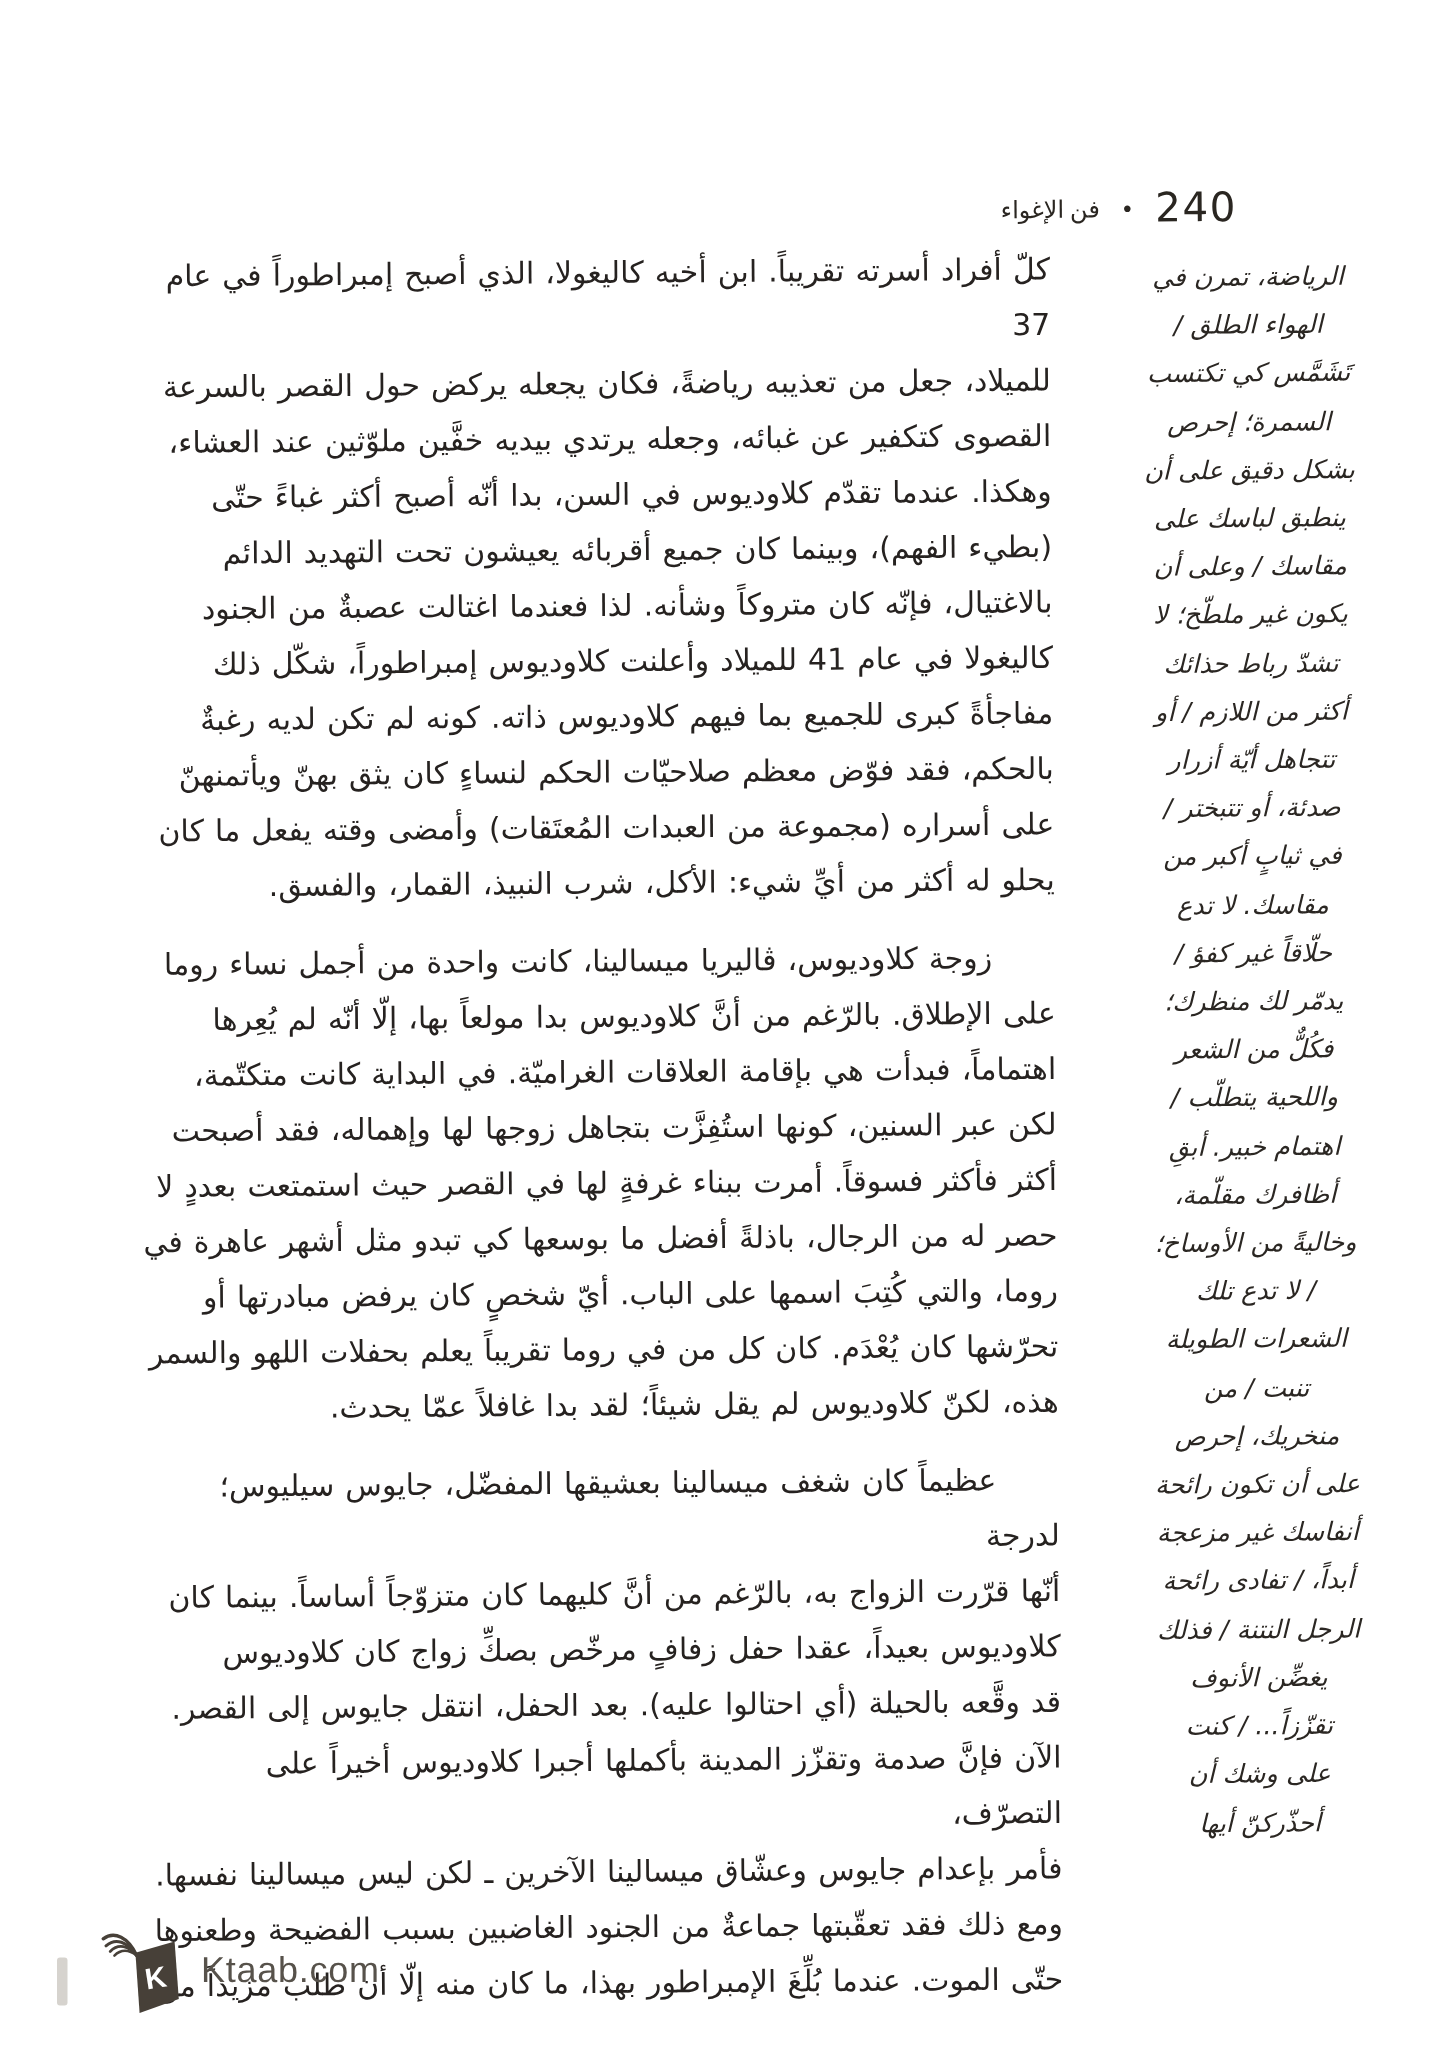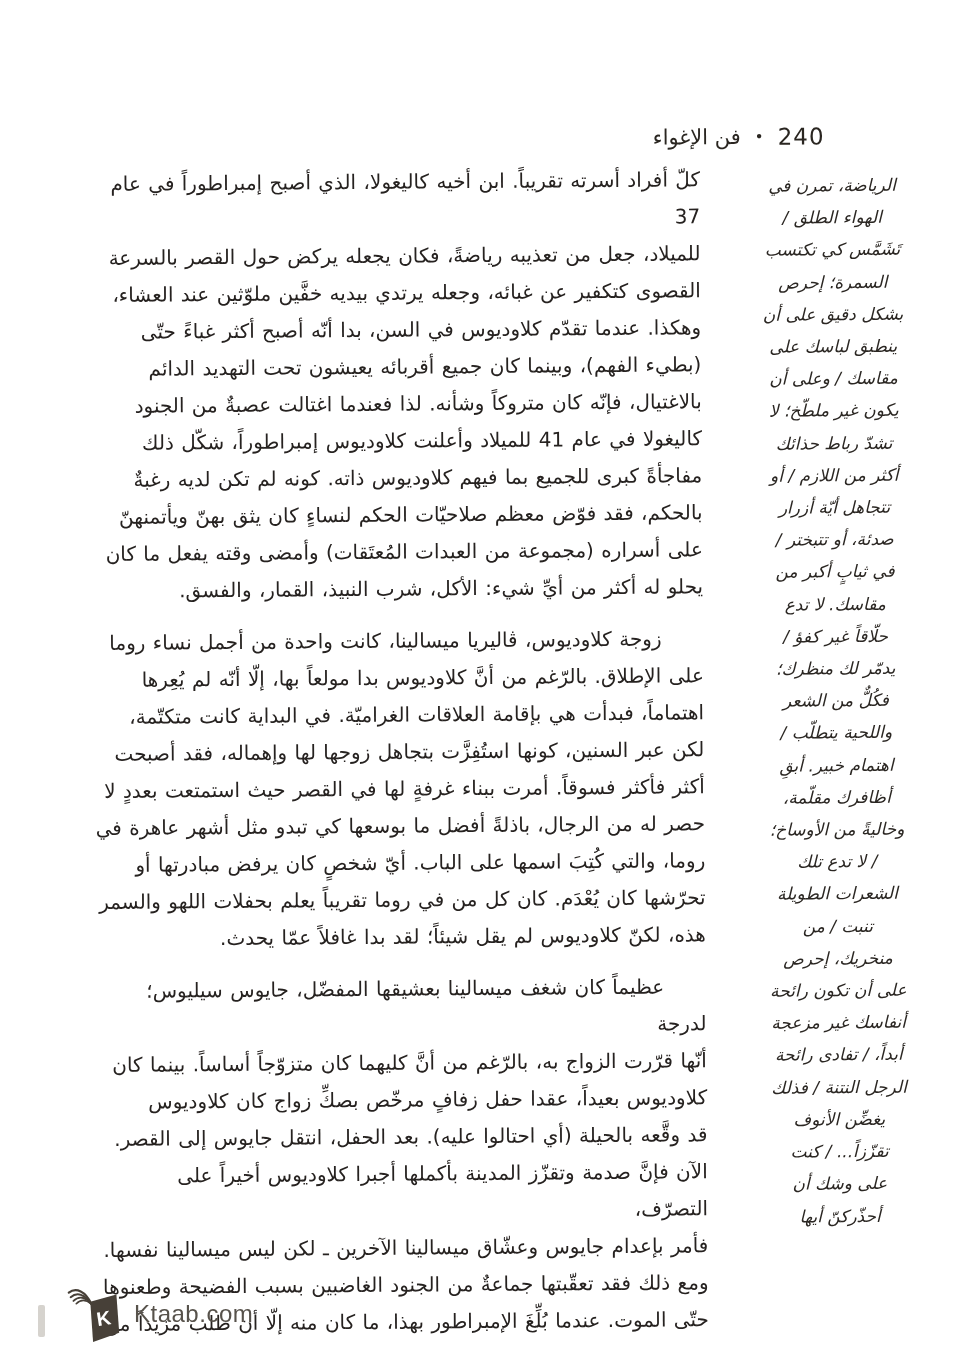--- a/index.html
+++ b/index.html
@@ -30,23 +30,23 @@
     top: 126px;
     right: 126px;
     direction: rtl;
     display: flex;
     align-items: center;
     gap: 0;
     font-size: 22px;
     color: #2a2621;
     letter-spacing: 0;
   }
-  .running-head .pagenum { font-size: 23px; letter-spacing: 1px; }
+  .running-head .pagenum { font-size: 27px; letter-spacing: 1px; }
   .running-head .bullet  { font-size: 15px; margin: 0 14px; }
-  .running-head .title   { font-size: 21px; }
+  .running-head .title   { font-size: 16px; font-family: Liberation Serif, serif; }
 
   
   .body-col {
     position: absolute;
     top: 163px;
     left: 94px;
     width: 610px;
     direction: rtl;
     text-align: right;
     font-size: 20px;

